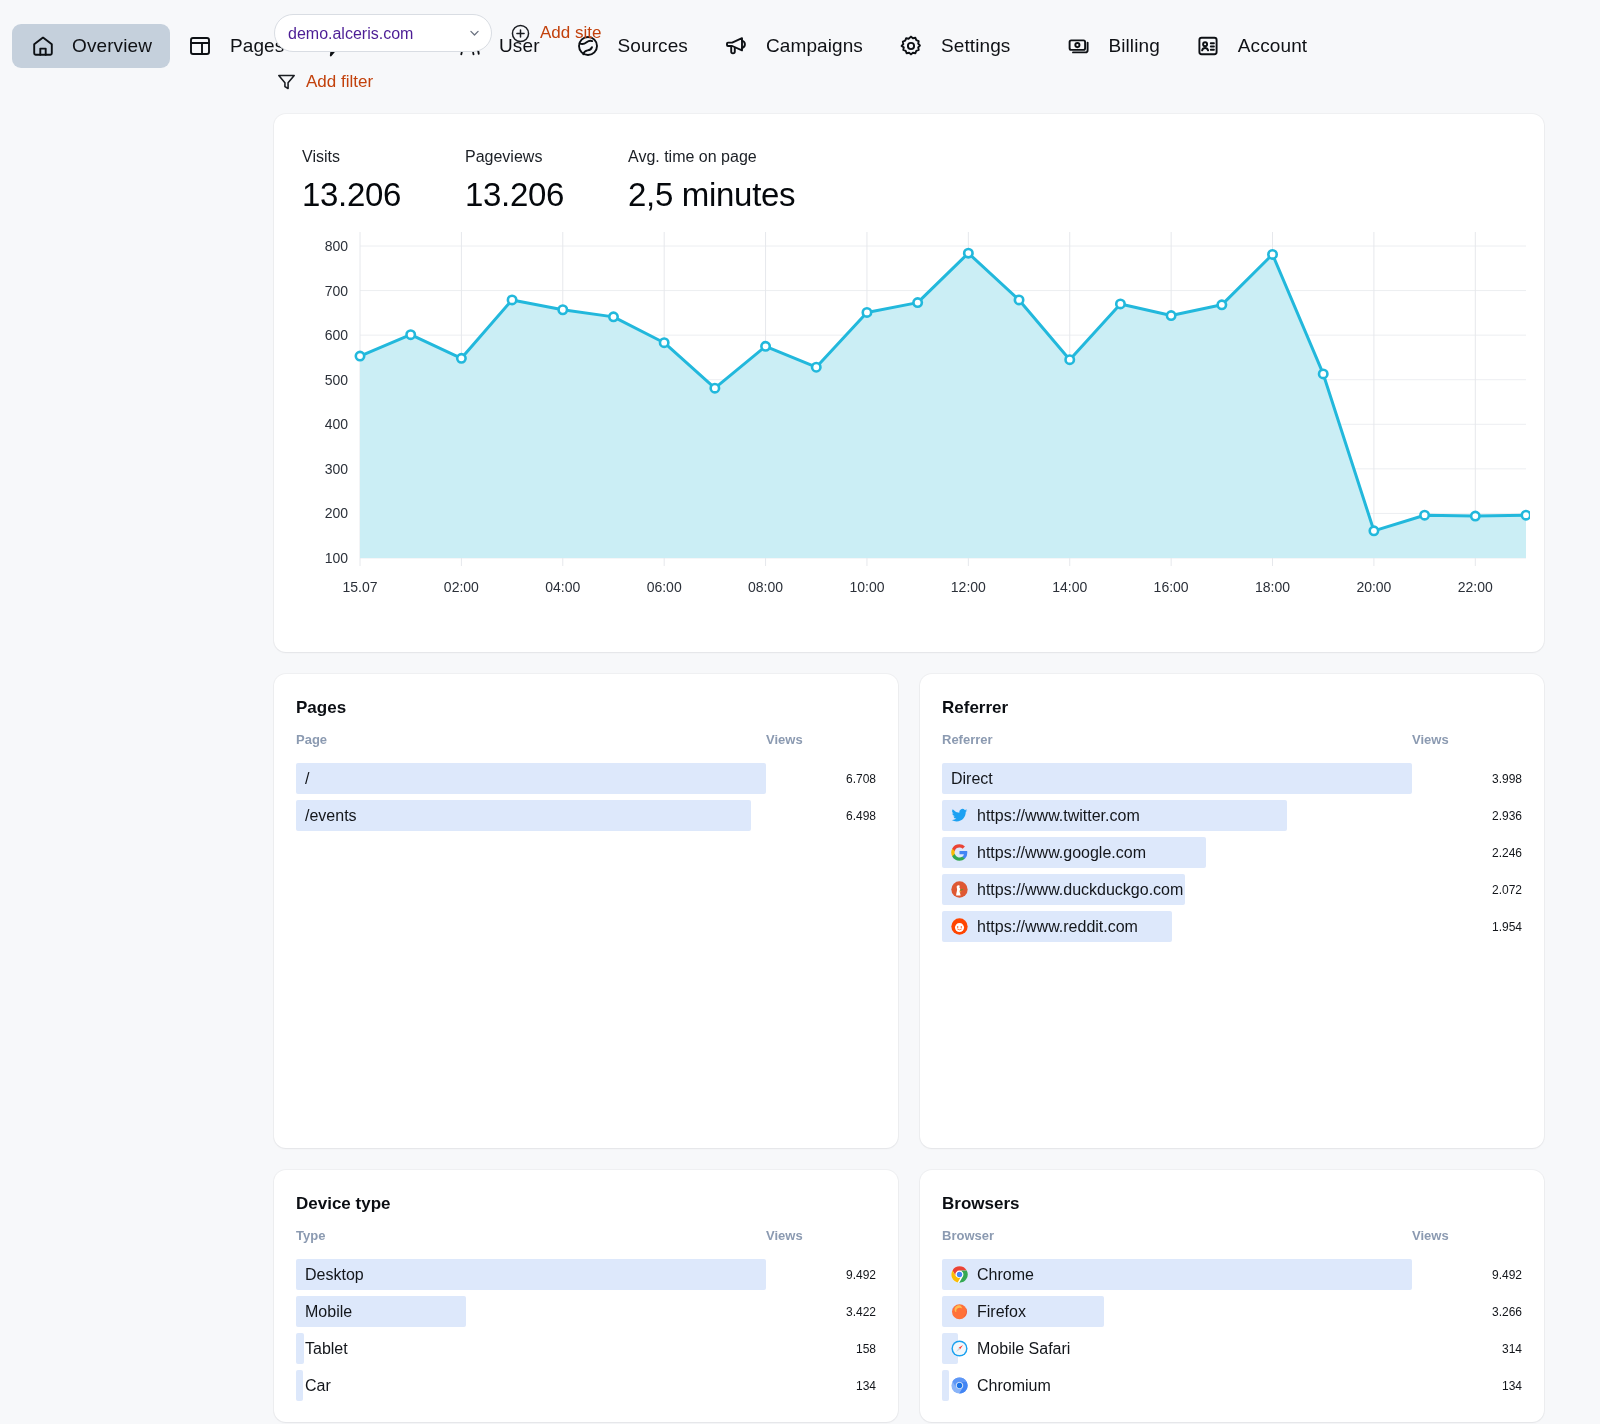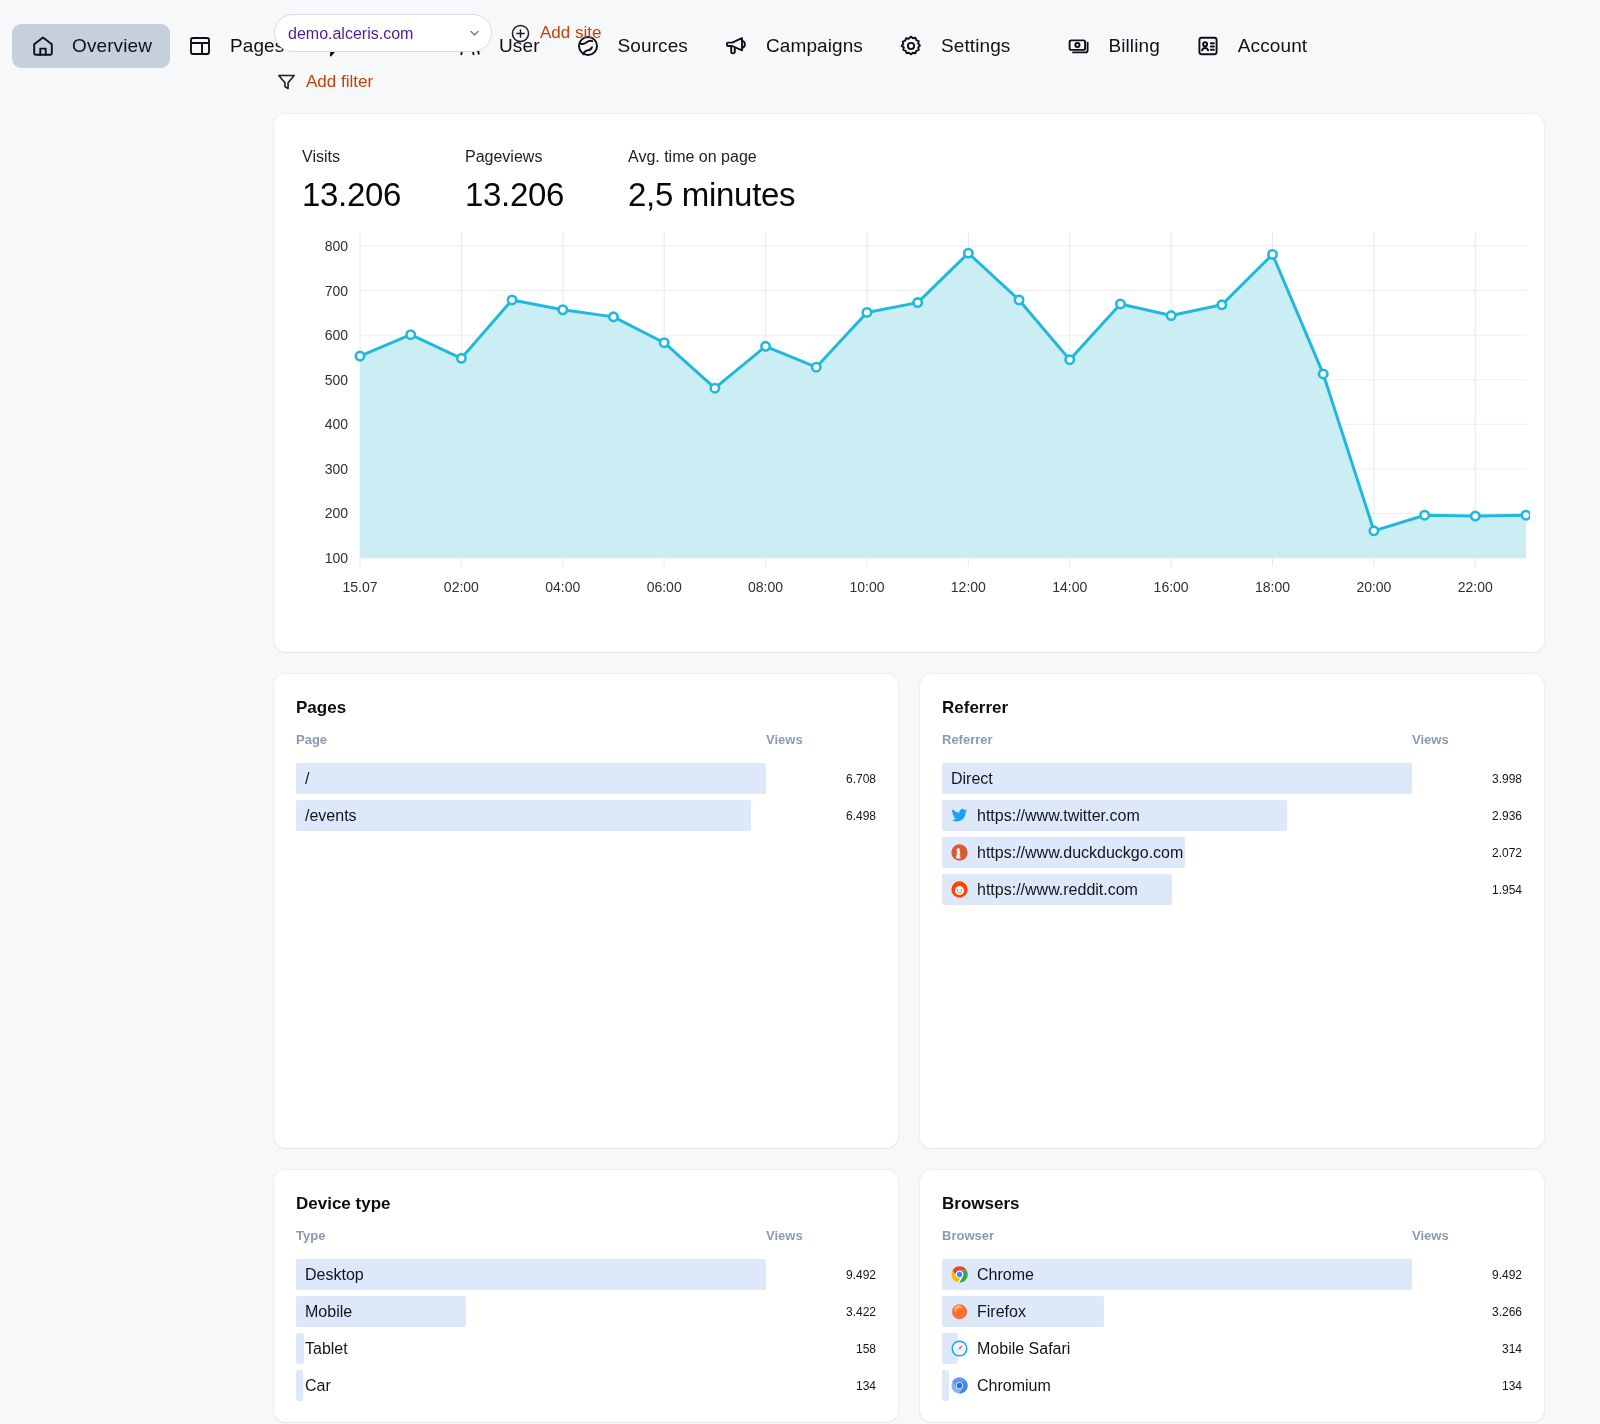--- a/index.html
+++ b/index.html
@@ -389,20 +389,37 @@
                         <path fill="#1da1f2" d="M23 4.9a9 9 0 0 1-2.6.7 4.6 4.6 0 0 0 2-2.5 9.1 9.1 0 0 1-2.9 1.1A4.5 4.5 0 0 0 11.7 8a12.9 12.9 0 0 1-9.3-4.8 4.5 4.5 0 0 0 1.4 6.1 4.5 4.5 0 0 1-2-.6v.1a4.5 4.5 0 0 0 3.6 4.4 4.5 4.5 0 0 1-2 .1 4.5 4.5 0 0 0 4.2 3.1A9 9 0 0 1 1 18.3a12.8 12.8 0 0 0 6.9 2c8.3 0 12.9-7 12.9-13v-.6A9 9 0 0 0 23 4.9z"></path>
                       </svg>
                     </span>
                     <span>https://www.twitter.com</span>
                   </div>
                 </td>
                 <td class="row-val">2.936</td>
               </tr>
               <tr>
                 <td class="row-label-cell">
+                  <div class="bar" style="width: 56.2%;"></div>
+                  <div class="row-label">
+                    <span style="display: flex;">
+                      <svg class="fav" viewBox="0 0 24 24">
+                        <path fill="#4285f4" d="M23 12.3c0-.8-.1-1.6-.2-2.3H12v4.5h6.2a5.3 5.3 0 0 1-2.3 3.5v2.9h3.7A11.2 11.2 0 0 0 23 12.3z"></path>
+                        <path fill="#34a853" d="M12 23.5c3 0 5.6-1 7.5-2.7l-3.7-2.9a7 7 0 0 1-10.4-3.7H1.6v3A11.5 11.5 0 0 0 12 23.5z"></path>
+                        <path fill="#fbbc05" d="M5.4 14.2a6.9 6.9 0 0 1 0-4.4v-3H1.6a11.5 11.5 0 0 0 0 10.4z"></path>
+                        <path fill="#ea4335" d="M12 5.1a6.2 6.2 0 0 1 4.4 1.7l3.3-3.3A11 11 0 0 0 12 .5 11.5 11.5 0 0 0 1.6 6.8l3.8 3a6.9 6.9 0 0 1 6.6-4.7z"></path>
+                      </svg>
+                    </span>
+                    <span>https://www.google.com</span>
+                  </div>
+                </td>
+                <td class="row-val">2.246</td>
+              </tr>
+              <tr>
+                <td class="row-label-cell">
                   <div class="bar" style="width: 51.8%;"></div>
                   <div class="row-label">
                     <span style="display: flex;">
                       <svg class="fav" viewBox="0 0 24 24">
                         <circle cx="12" cy="12" r="11.5" fill="#de5833"></circle>
                         <path fill="#fff" d="M13.6 20.4c-.6-2.6-1.6-5-1.2-7.3.2-1 .7-1.4.5-2.3-.2-.8-1-1.1-1-2 0-.7.5-1.1.5-1.6 0-.8-.8-1.3-1.8-1.3-1.5 0-2.6 1-2.6 2.6 0 1.3.6 2 .6 3.3 0 2.6-1.3 5.4-1.3 8.6z"></path>
                         <path fill="#3ca82b" d="M13.2 13.6c1.3-.6 3-.9 4.4-.7-.4-.4-1-.6-1.7-.6.4-.3.9-.4 1.4-.3-.9-.6-2.4-.5-3.4.1z"></path>
                         <path fill="#ffcc33" d="M11.1 14.6c1 .4 2.4.4 3.3 0-.2 1-.9 1.6-1.7 1.6s-1.4-.6-1.6-1.6z"></path>
                       </svg>
                     </span>

